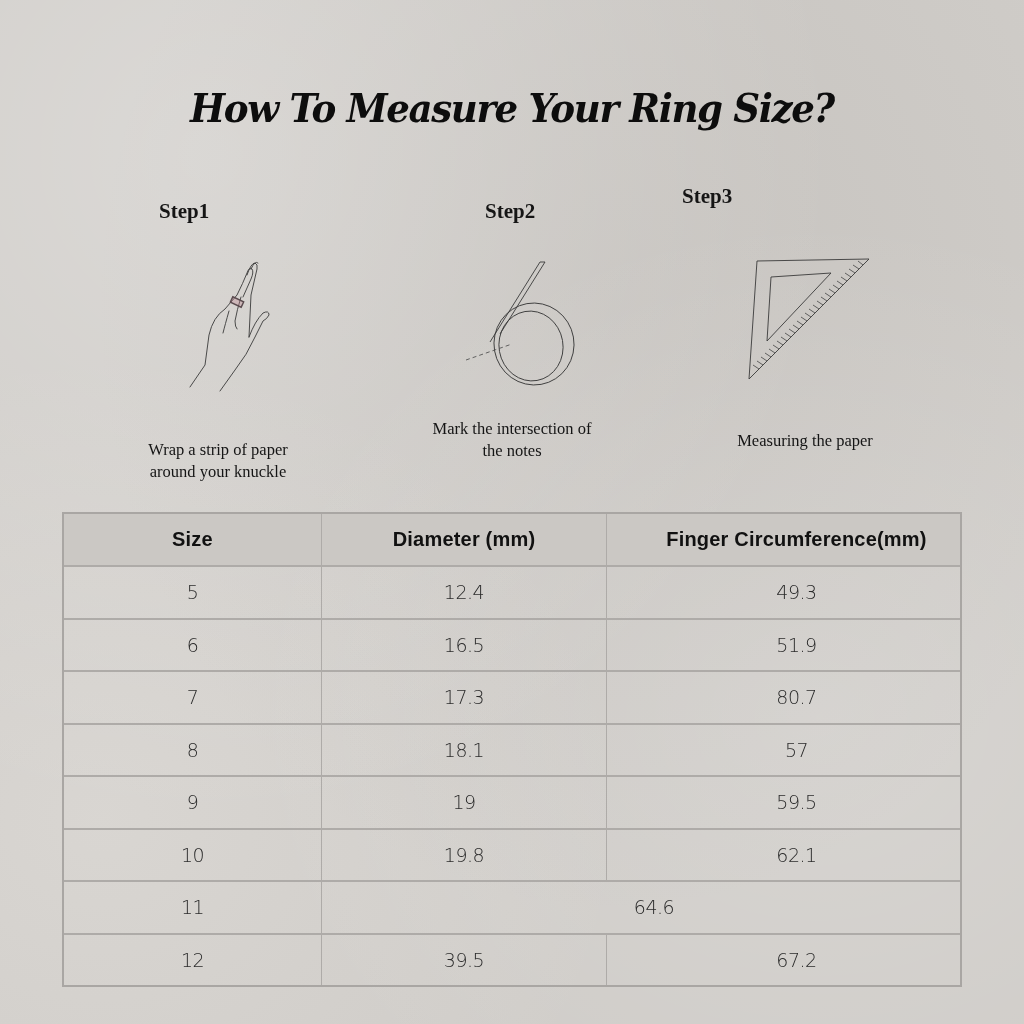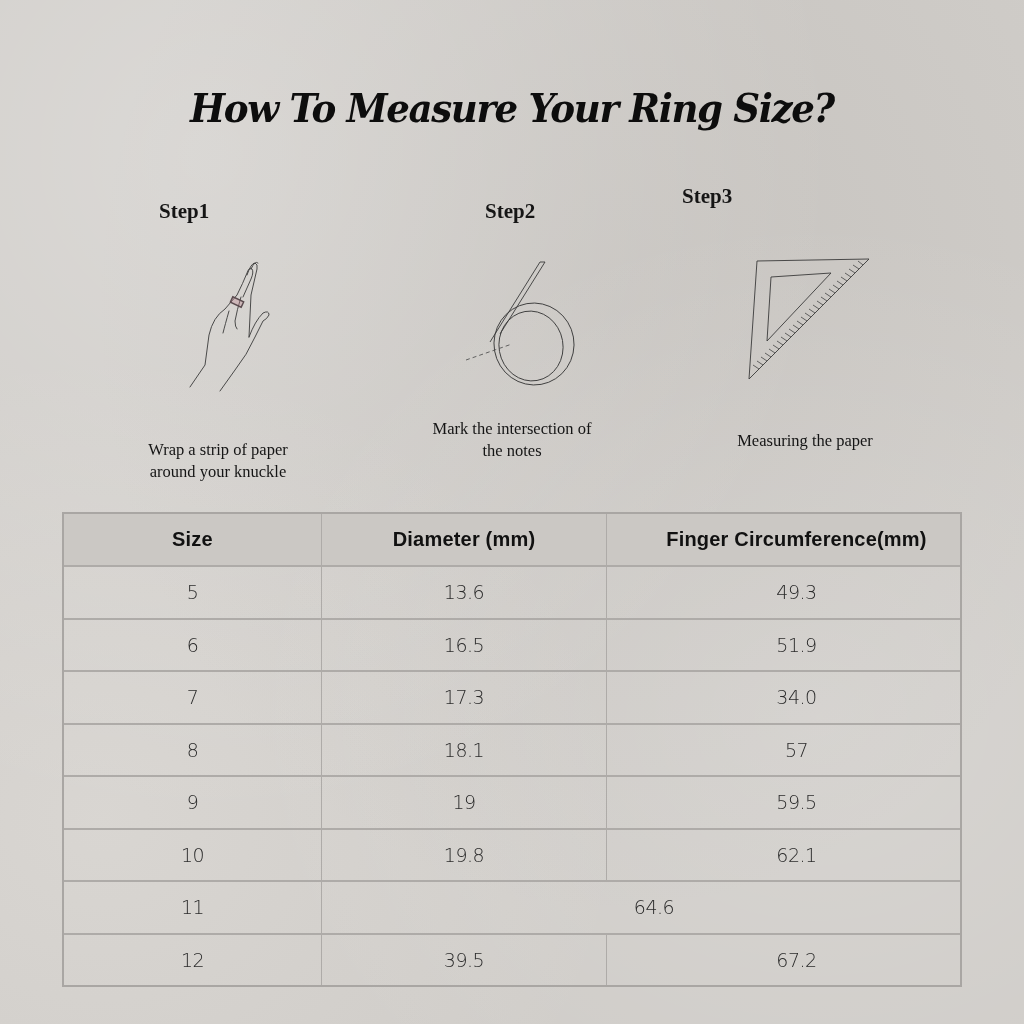--- a/index.html
+++ b/index.html
@@ -131,32 +131,32 @@
 </div>
 
 <div class="table">
   <div class="row header-row">
     <div class="cell c1">Size</div>
     <div class="cell c2">Diameter (mm)</div>
     <div class="cell c3">Finger Circumference(mm)</div>
   </div>
   <div class="row">
     <div class="cell c1">5</div>
-    <div class="cell c2">13.6</div>
+    <div class="cell c2">12.4</div>
     <div class="cell c3">49.3</div>
   </div>
   <div class="row">
     <div class="cell c1">6</div>
     <div class="cell c2">16.5</div>
     <div class="cell c3">51.9</div>
   </div>
   <div class="row">
     <div class="cell c1">7</div>
     <div class="cell c2">17.3</div>
-    <div class="cell c3">34.0</div>
+    <div class="cell c3">80.7</div>
   </div>
   <div class="row">
     <div class="cell c1">8</div>
     <div class="cell c2">18.1</div>
     <div class="cell c3">57</div>
   </div>
   <div class="row">
     <div class="cell c1">9</div>
     <div class="cell c2">19</div>
     <div class="cell c3">59.5</div>

